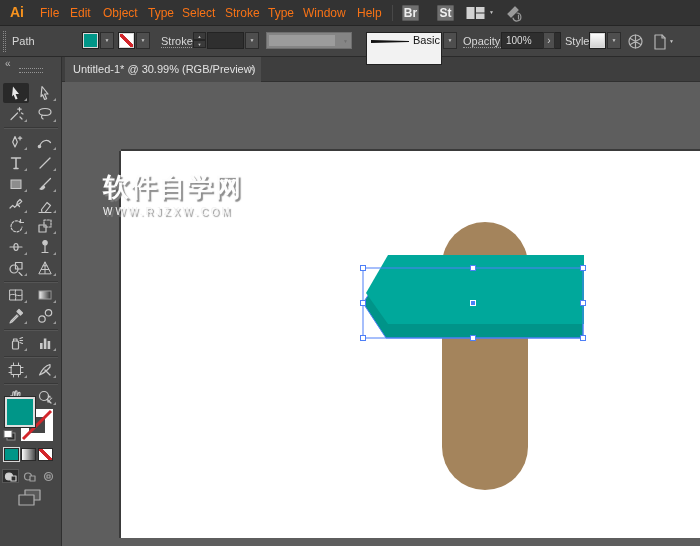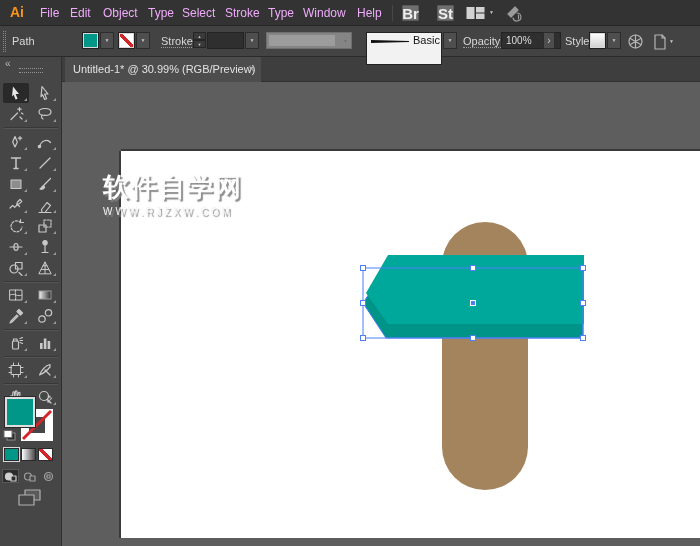--- a/index.html
+++ b/index.html
@@ -4,24 +4,24 @@
 <style>
   * { margin:0; padding:0; box-sizing:border-box; }
   html,body { width:700px; height:546px; overflow:hidden; background:#5e5e5e;
     font-family:"Liberation Sans",sans-serif; -webkit-font-smoothing:antialiased; }
   .abs { position:absolute; }
 
   
   #menubar { position:absolute; left:0; top:0; width:700px; height:26px;
     background:#333333; border-bottom:1px solid #252525; z-index:30; }
   #menubar .logo { position:absolute; left:10px; top:4px; font-size:14px; font-weight:bold; color:#f7931e; }
-  #menubar .mitem { position:absolute; top:6px; font-size:12px; color:#f0abfc; cursor:default; }
+  #menubar .mitem { position:absolute; top:6px; font-size:12px; color:#f97316; cursor:default; }
   #menubar .msep { position:absolute; left:392px; top:5px; width:1px; height:16px; background:#484848; }
   .sqbtn { position:absolute; top:5px; width:17px; height:16px; background:#6f6f6f;
-    border:1px solid #5a5a5a; color:#efefef; font-size:15px; font-weight:bold;
+    border:1px solid #5a5a5a; color:#efefef; font-size:12px; font-weight:bold;
     display:flex; align-items:center; justify-content:center; border-radius:1px; }
   .chevglyph { font-size:5px; color:#c5c5c5; line-height:1; }
 
   
   #controlbar { position:absolute; left:0; top:26px; width:700px; height:31px;
     background:#434343; border-bottom:1px solid #2a2a2a; z-index:29; }
   .vgrip { position:absolute; left:3px; top:5px; width:3px; height:21px;
     border-left:1px dotted #8a8a8a; border-right:1px dotted #8a8a8a; }
   .cb-label { position:absolute; top:9px; font-size:11px; color:#d8d8d8; }
   .dotted-u { border-bottom:1px dotted #9a9a9a; cursor:default; }

